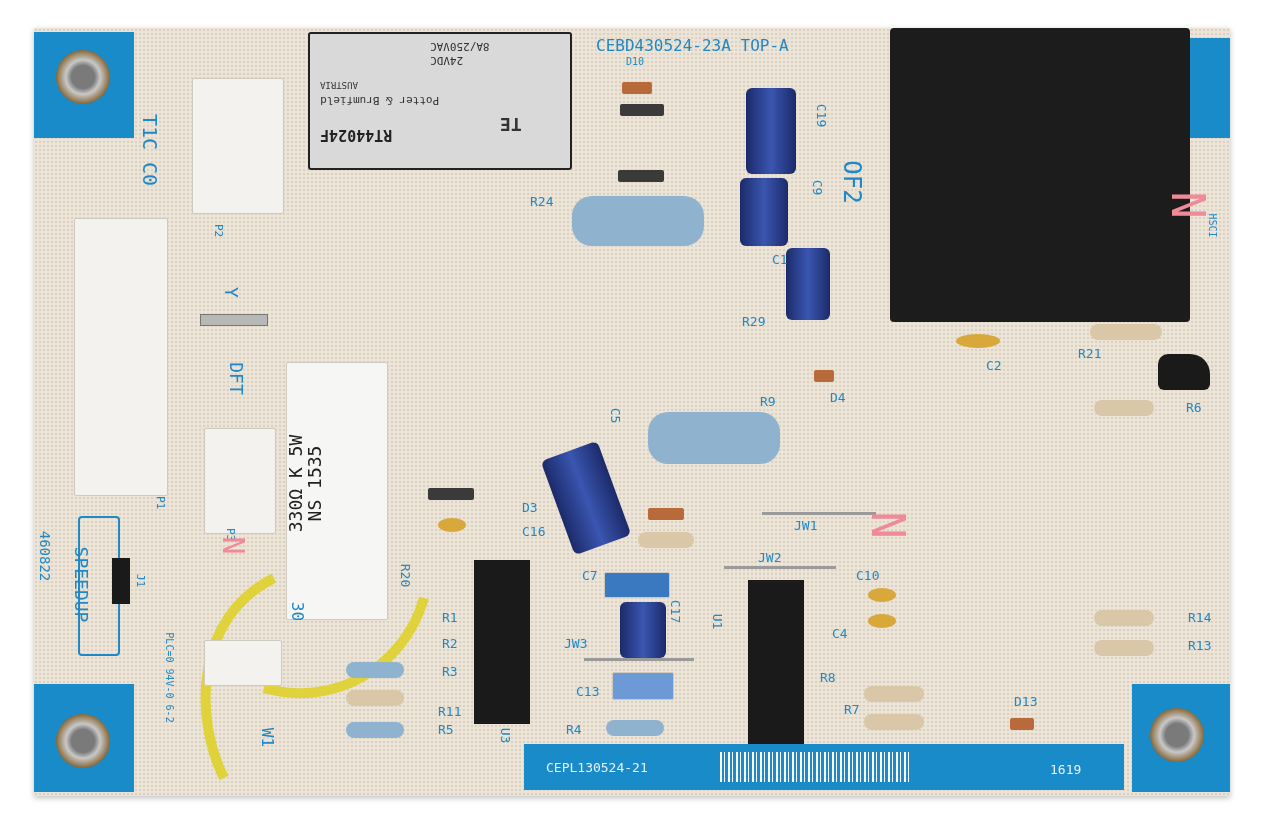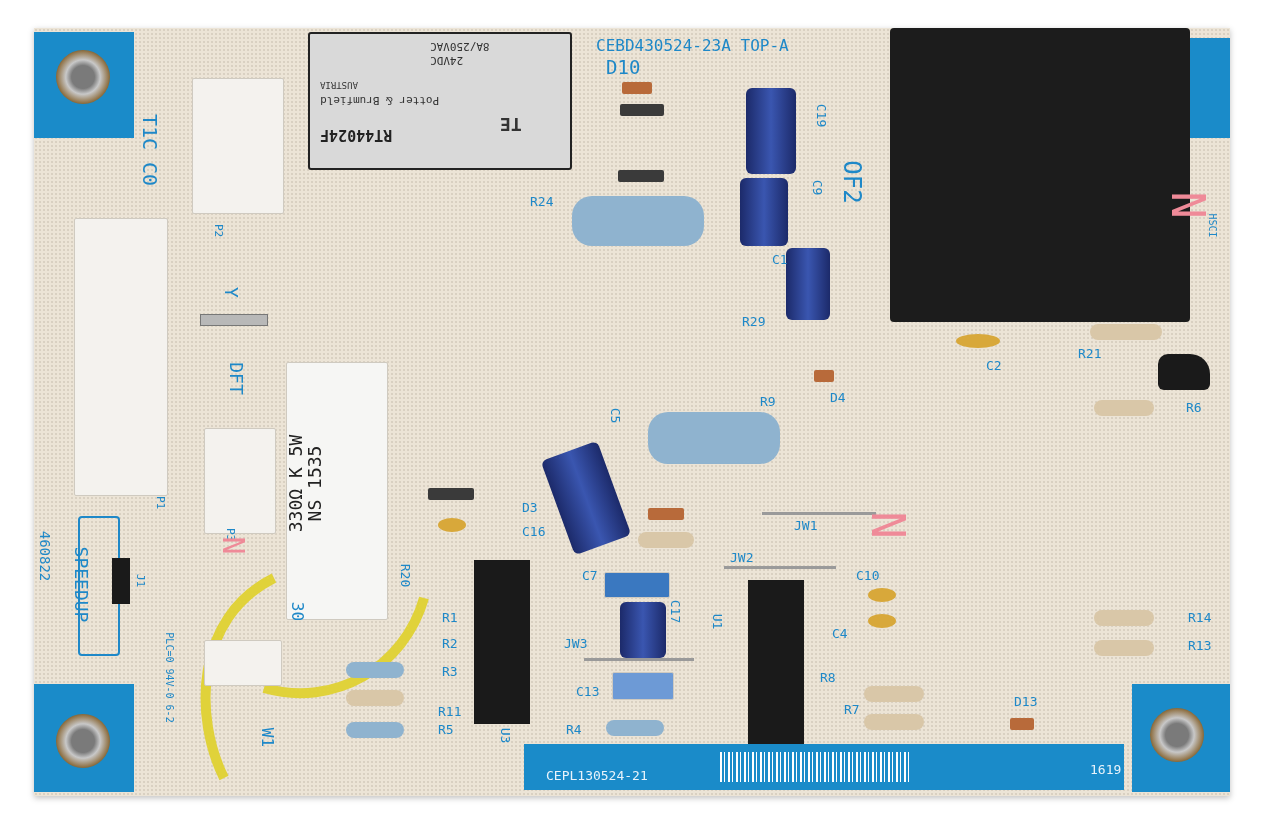--- a/index.html
+++ b/index.html
@@ -128,36 +128,36 @@
   <div class="ic" style="left:1124px;top:326px;width:52px;height:36px;border-radius:10px 20px 6px 6px;"></div>
 
   <div class="lead" style="left:728px;top:484px;width:114px;"></div>
   <div class="lead" style="left:690px;top:538px;width:112px;"></div>
   <div class="lead" style="left:550px;top:630px;width:110px;"></div>
 
   <div class="pink" style="left:1140px;top:150px;transform:rotate(90deg);">N</div>
   <div class="pink" style="left:840px;top:470px;transform:rotate(90deg);">N</div>
   <div class="pink" style="left:190px;top:500px;transform:rotate(90deg);font-size:30px;">N</div>
 
-  <div class="silk" style="left:564px;top:28px;font-size:19px;padding-left:8px;">D10</div>
+  <div class="silk" style="left:584px;top:28px;font-size:10px;padding-left:8px;">D10</div>
   <div class="silk" style="left:496px;top:166px;font-size:13px;">R24</div>
   <div class="silk" style="left:776px;top:80px;font-size:13px;transform:rotate(90deg);">C19</div>
   <div class="silk" style="left:776px;top:152px;font-size:13px;transform:rotate(90deg);">C9</div>
   <div class="silk" style="left:738px;top:224px;font-size:13px;">C1</div>
   <div class="silk" style="left:708px;top:286px;font-size:13px;">R29</div>
   <div class="silk" style="left:952px;top:330px;font-size:13px;">C2</div>
   <div class="silk" style="left:1044px;top:318px;font-size:13px;">R21</div>
   <div class="silk" style="left:1152px;top:372px;font-size:13px;">R6</div>
   <div class="silk" style="left:796px;top:362px;font-size:13px;">D4</div>
   <div class="silk" style="left:726px;top:366px;font-size:13px;">R9</div>
   <div class="silk" style="left:574px;top:380px;font-size:13px;transform:rotate(90deg);">C5</div>
   <div class="silk" style="left:488px;top:472px;font-size:13px;">D3</div>
   <div class="silk" style="left:488px;top:496px;font-size:13px;">C16</div>
   <div class="silk" style="left:760px;top:490px;font-size:13px;">JW1</div>
-  <div class="silk" style="left:696px;top:522px;font-size:13px;">JW2</div>
+  <div class="silk" style="left:724px;top:522px;font-size:13px;">JW2</div>
   <div class="silk" style="left:548px;top:540px;font-size:13px;">C7</div>
   <div class="silk" style="left:630px;top:576px;font-size:13px;transform:rotate(90deg);">C17</div>
   <div class="silk" style="left:530px;top:608px;font-size:13px;">JW3</div>
   <div class="silk" style="left:542px;top:656px;font-size:13px;">C13</div>
   <div class="silk" style="left:822px;top:540px;font-size:13px;">C10</div>
   <div class="silk" style="left:798px;top:598px;font-size:13px;">C4</div>
   <div class="silk" style="left:676px;top:586px;font-size:13px;transform:rotate(90deg);">U1</div>
   <div class="silk" style="left:464px;top:700px;font-size:13px;transform:rotate(90deg);">U3</div>
   <div class="silk" style="left:360px;top:540px;font-size:13px;transform:rotate(90deg);">R20</div>
   <div class="silk" style="left:408px;top:582px;font-size:13px;">R1</div>
@@ -166,16 +166,16 @@
   <div class="silk" style="left:404px;top:676px;font-size:13px;">R11</div>
   <div class="silk" style="left:404px;top:694px;font-size:13px;">R5</div>
   <div class="silk" style="left:532px;top:694px;font-size:13px;">R4</div>
   <div class="silk" style="left:786px;top:642px;font-size:13px;">R8</div>
   <div class="silk" style="left:786px;top:674px;font-size:13px;margin-left:24px;">R7</div>
   <div class="silk" style="left:1154px;top:582px;font-size:13px;">R14</div>
   <div class="silk" style="left:1154px;top:610px;font-size:13px;">R13</div>
   <div class="silk" style="left:980px;top:666px;font-size:13px;">D13</div>
 
   <div class="barcode-strip" style="left:490px;top:716px;width:600px;height:46px;"></div>
-  <div class="silk" style="left:512px;top:732px;font-size:13px;color:#e8f3fb;margin-top:8px;">CEPL130524-21</div>
+  <div class="silk" style="left:512px;top:732px;font-size:13px;color:#e8f3fb;">CEPL130524-21</div>
   <div class="barcode" style="left:686px;top:724px;width:192px;height:30px;"></div>
-  <div class="silk" style="left:1016px;top:734px;font-size:13px;color:#e8f3fb;margin-left:40px;">1619</div>
+  <div class="silk" style="left:1016px;top:734px;font-size:13px;color:#e8f3fb;">1619</div>
 </div>
 
 </body></html>

